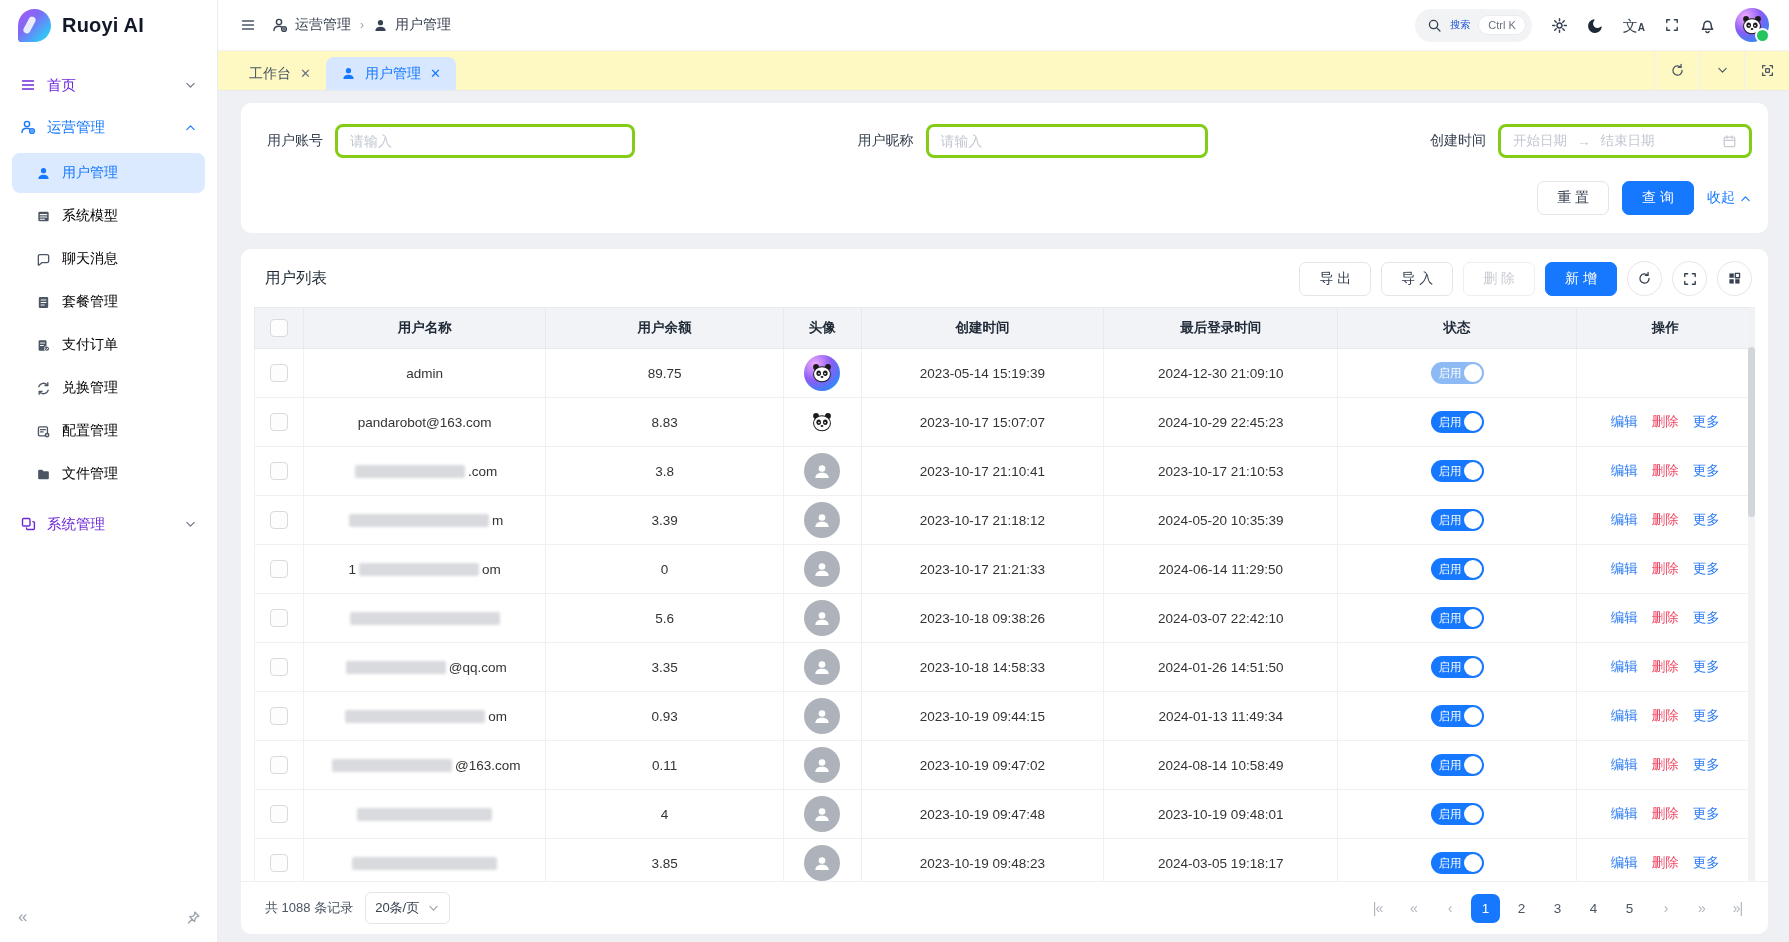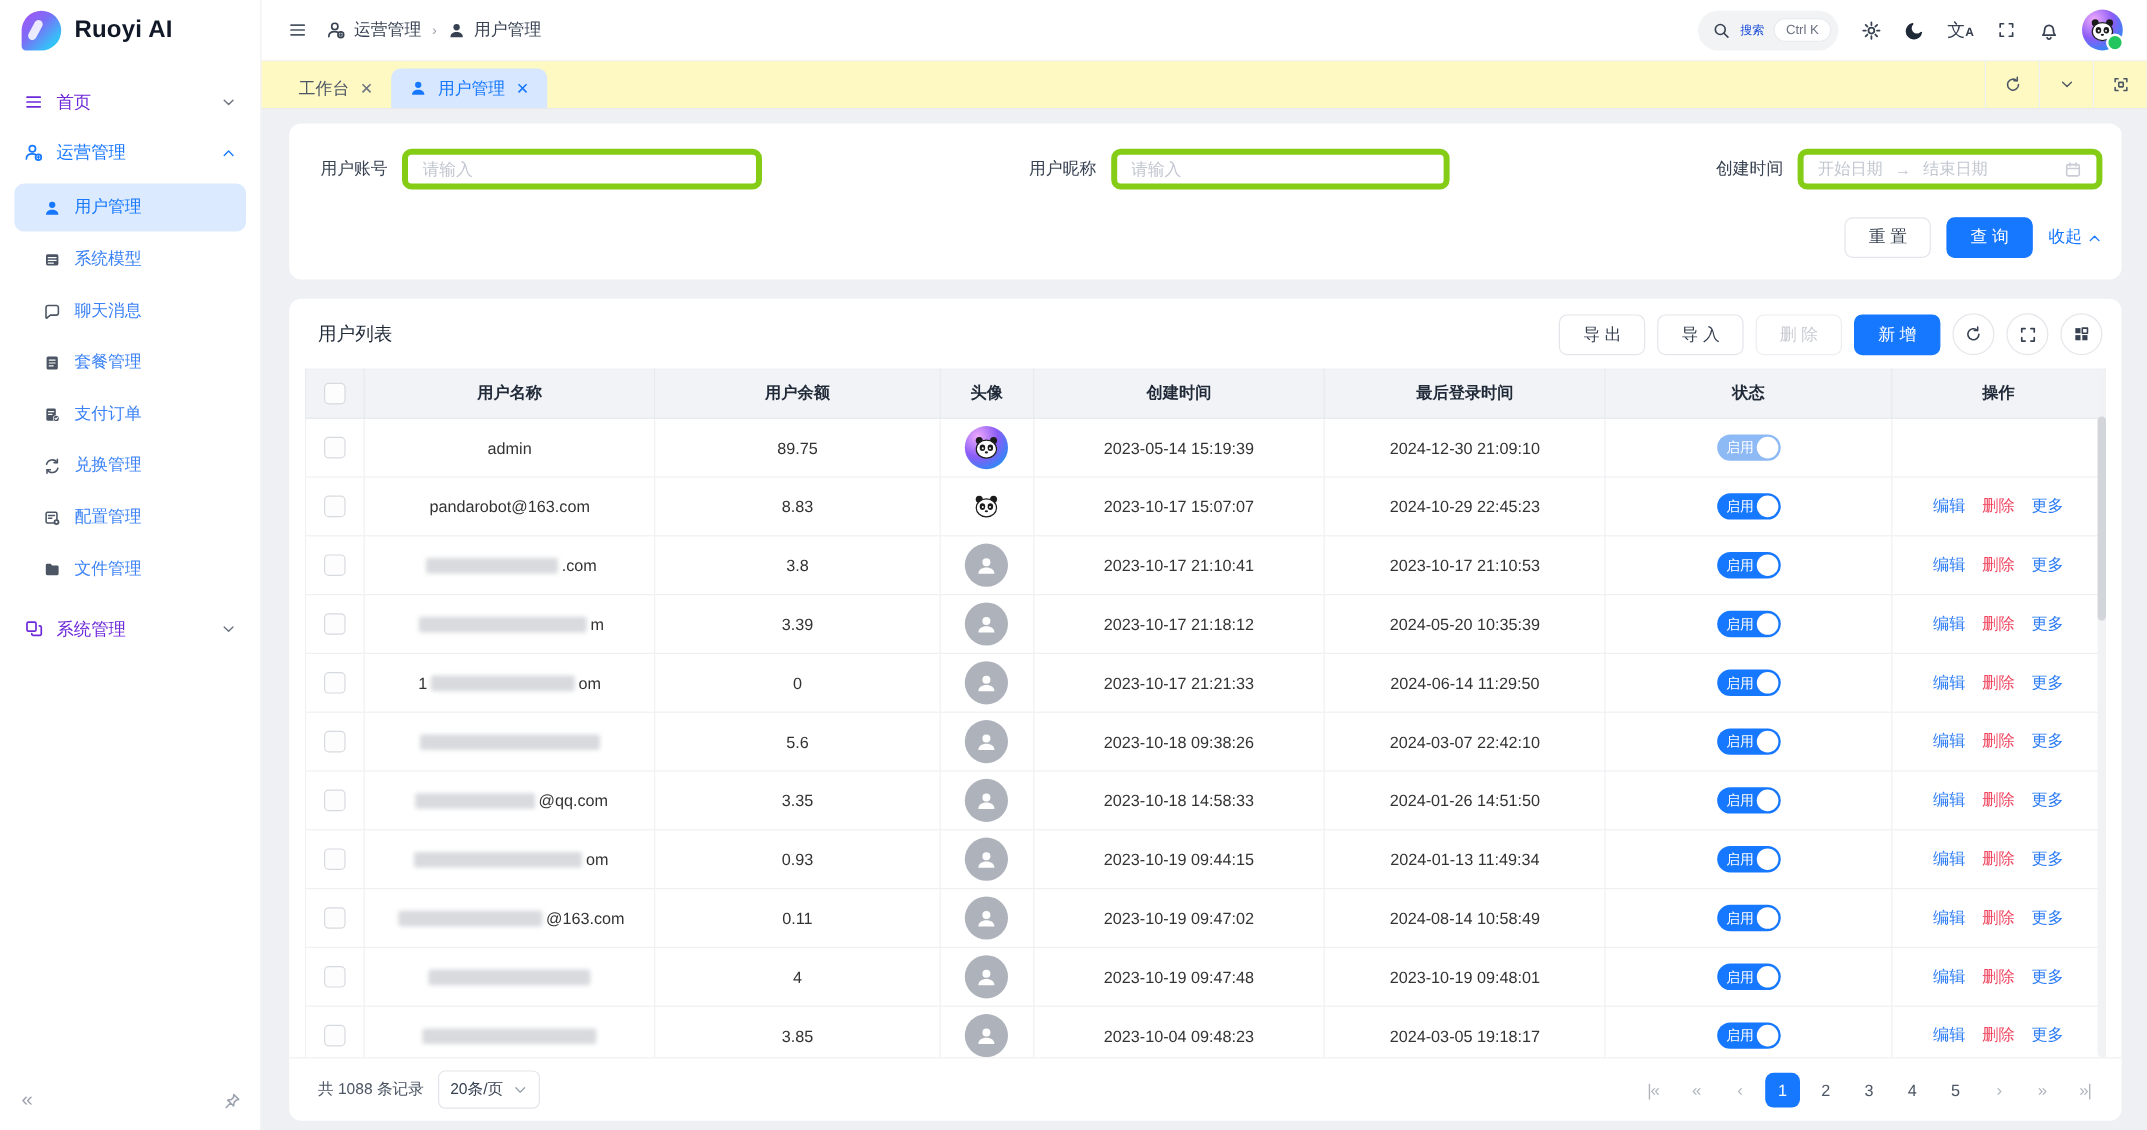--- a/index.html
+++ b/index.html
@@ -17,21 +17,21 @@
     background:rgba(255,255,255,.85);transform:rotate(28deg);}
   .logo-text{font-size:20px;font-weight:700;color:#111827;letter-spacing:.2px;}
   .menu{flex:1;padding:14px 12px 0 12px;overflow:hidden;}
   .group-item{height:42px;display:flex;align-items:center;gap:11px;padding:0 8px;font-size:14.5px;color:#6d28d9;cursor:pointer;border-radius:8px;}
   .group-item .lbl{flex:0 0 auto;}
   .group-item .chev{margin-left:auto;color:#6b7280;}
   .group-item.open{color:#1677ff;}
   .group-item.open .chev{color:#1677ff;}
   .submenu{padding:2px 0 6px 0;}
   .sub-item{height:40px;margin:3px 0;display:flex;align-items:center;gap:11px;padding-left:24px;border-radius:8px;
-    font-size:14px;color:#3b82f6;cursor:pointer;}
+    font-size:14px;color:#000000;cursor:pointer;}
   .sub-item .ic{color:#4b5563;}
   .sub-item.active{background:#dbeafe;color:#1677ff;}
   .sub-item.active .ic{color:#1677ff;}
   .sidebar-footer{height:42px;display:flex;align-items:center;justify-content:space-between;padding:0 16px 4px 12px;color:#9ca3af;}
   .collapse-btn{border:none;background:transparent;color:#9ca3af;font-size:17px;cursor:pointer;padding:2px 6px;}
 
   
   .content{flex:1;display:flex;flex-direction:column;min-width:0;}
 
   
@@ -62,21 +62,21 @@
 
   
   .main{flex:1;display:flex;flex-direction:column;min-height:0;padding:12px 21px 8px 23px;}
   .card{background:#fff;border-radius:10px;}
 
   
   .filter-card{padding:21px 16px 18px 26px;margin-bottom:16px;flex-shrink:0;}
   .filter-row{display:flex;align-items:center;justify-content:space-between;}
   .field{display:flex;align-items:center;gap:12px;}
   .field-label{font-size:14px;color:#374151;white-space:nowrap;}
-  .input,.select,.daterange{height:34px;border:5px solid #84cc16;border-radius:8px;background:#fff;display:flex;align-items:center;padding:0 12px;box-sizing:border-box;}
+  .input,.select,.daterange{height:34px;border:3px solid #84cc16;border-radius:8px;background:#fff;display:flex;align-items:center;padding:0 12px;box-sizing:border-box;}
   input.input{font-size:14px;color:#333;outline:none;}
   input.input::placeholder{color:#c2c7d0;}
   .select{justify-content:space-between;color:#c2c7d0;font-size:14px;cursor:pointer;}
   .select .ic{color:#c9ccd4;}
   .daterange{gap:10px;color:#c2c7d0;font-size:13.5px;cursor:pointer;}
   .daterange .ic{color:#c9ccd4;margin-left:auto;}
   .filter-actions{display:flex;justify-content:flex-end;align-items:center;gap:13px;margin-top:23px;}
   .btn{height:34px;padding:0 19px;border-radius:7px;border:1px solid #e3e5ea;background:#fff;font-size:14px;color:#374151;
     display:inline-flex;align-items:center;justify-content:center;cursor:pointer;font-family:inherit;}
   .btn-primary{background:#1677ff;border-color:#1677ff;color:#fff;}
@@ -685,21 +685,21 @@
                 <tr>
                   <td><span class="cb"></span></td>
                   <td><span class="redact" style="width:145px"></span></td>
                   <td>3.85</td>
                   <td><span class="av av-default">
                       <svg width="20" height="20" viewBox="0 0 24 24">
                         <circle cx="12" cy="9" r="4" fill="#fff"></circle>
                         <path d="M4 20.5c0-4.2 3.6-6.3 8-6.3s8 2.1 8 6.3" fill="#fff"></path>
                       </svg>
                     </span></td>
-                  <td>2023-10-04 09:48:23</td>
+                  <td>2023-10-19 09:48:23</td>
                   <td>2024-03-05 19:18:17</td>
                   <td><span class="toggle">
                       <span class="lab">启用</span>
                       <span class="knob"></span>
                     </span></td>
                   <td><span class="rowlinks"><a>编辑</a><a class="a-del">删除</a><a>更多</a></span></td>
                 </tr>
               </tbody>
           </table>
           <div class="vscroll">

